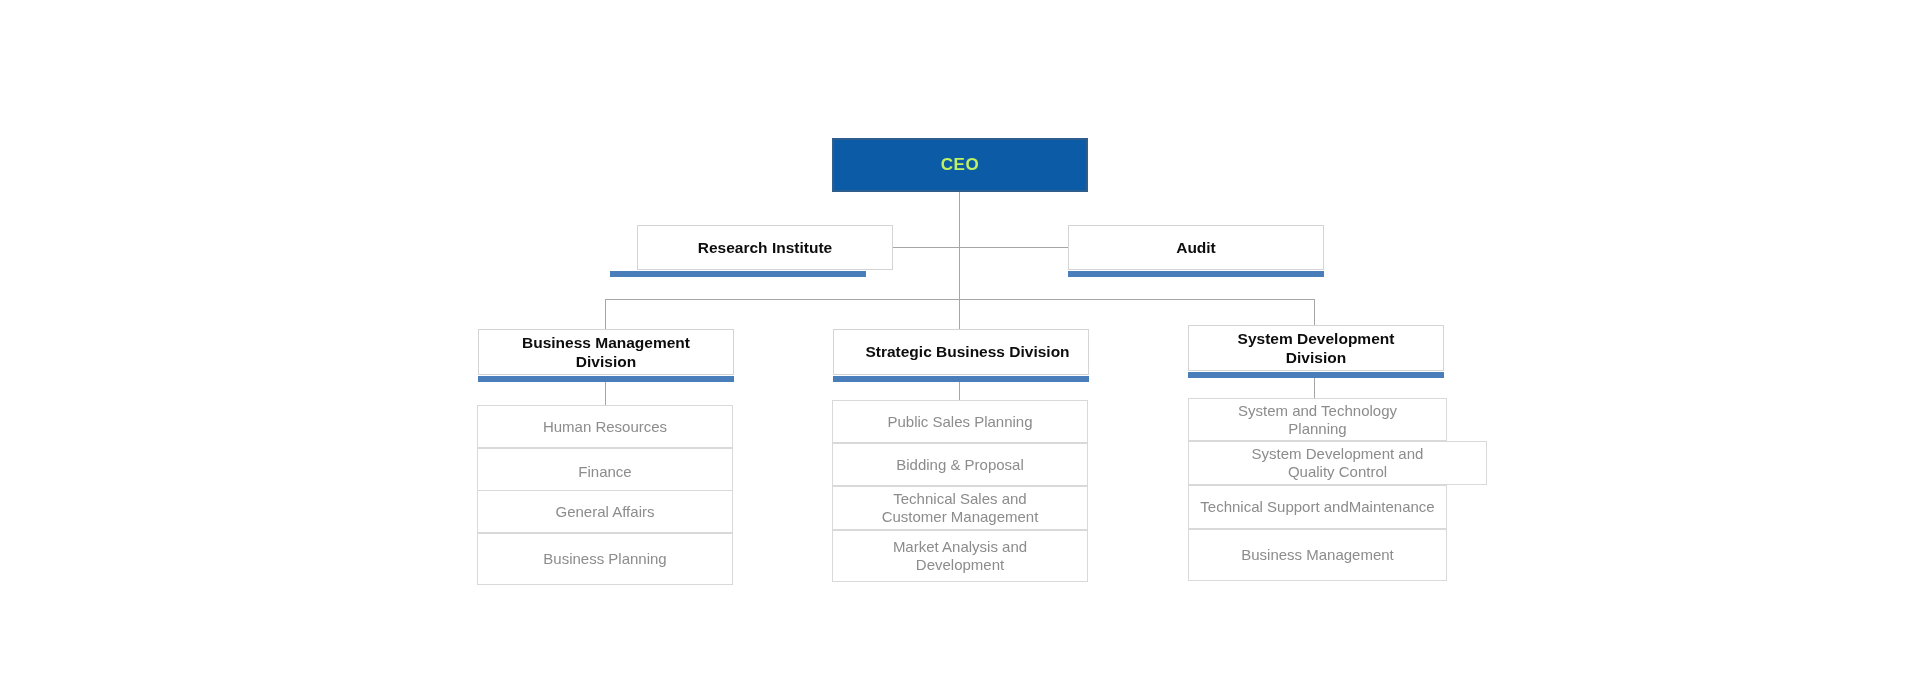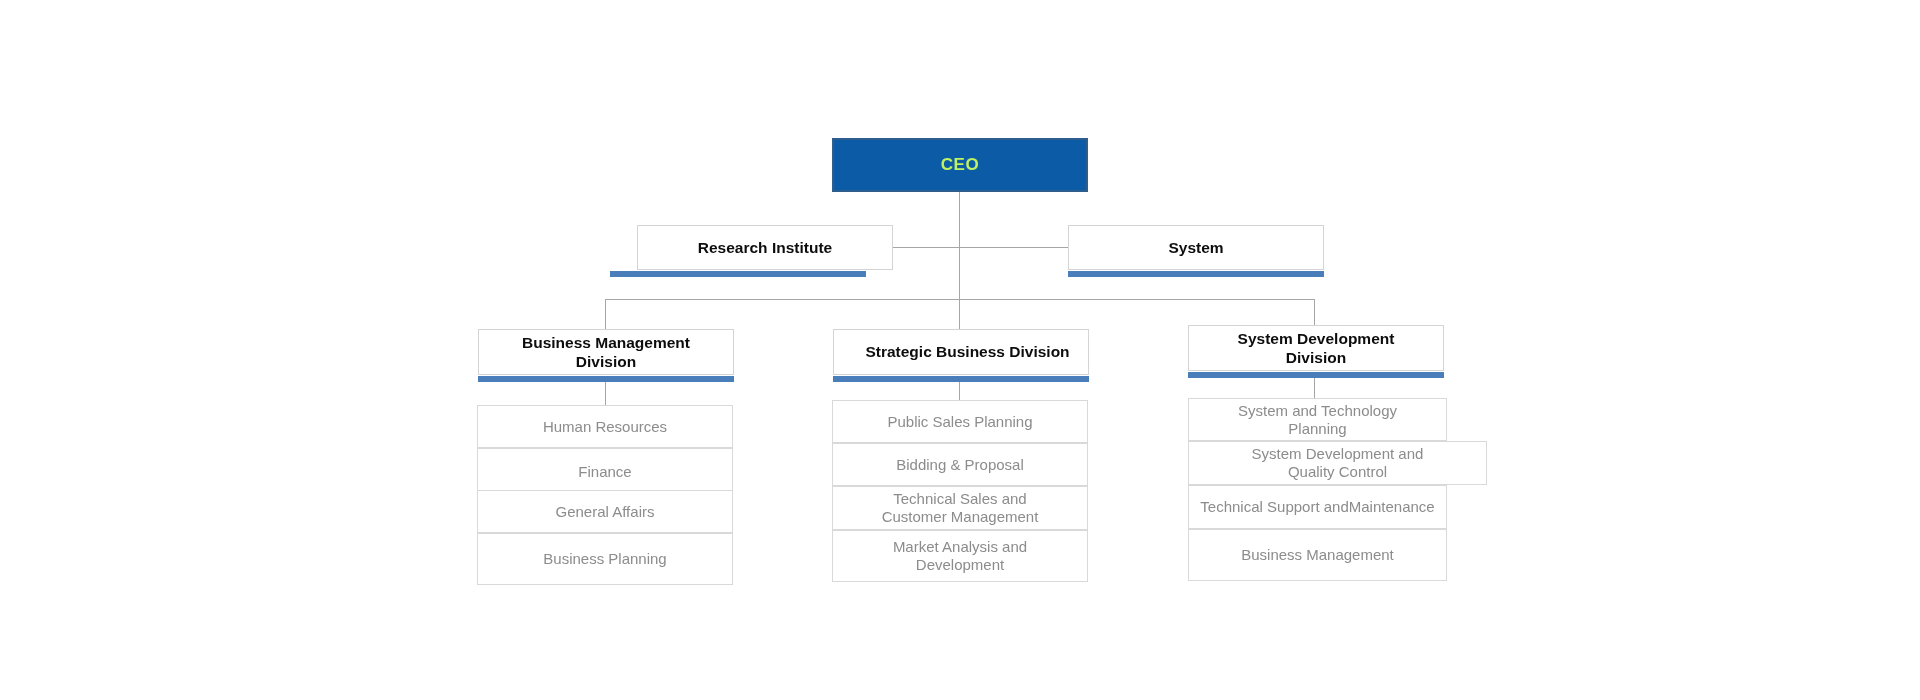--- a/index.html
+++ b/index.html
@@ -98,21 +98,21 @@
   <div class="node node-ceo" style="left:832px; top:138px; width:256px; height:54px;">
     <span>CEO</span>
   </div>
 
   <div class="node node-head" style="left:626px; top:225px; width:256px; height:45px;margin-left:11px;">
     <span>Research Institute</span>
   </div>
   <div class="accent-bar" style="left:610px; top:271px; width:256px;"></div>
 
   <div class="node node-head" style="left:1068px; top:225px; width:256px; height:45px;">
-    <span>System</span>
+    <span>Audit</span>
   </div>
   <div class="accent-bar" style="left:1068px; top:271px; width:256px;"></div>
 
   <div class="node node-head" style="left:478px; top:329px; width:256px; height:46px; flex-direction:column;">
     <span>Business Management</span>
     <span>Division</span>
   </div>
   <div class="accent-bar" style="left:478px; top:376px; width:256px;"></div>
 
   <div class="node node-head" style="left:833px; top:329px; width:256px; height:46px; flex-direction:column;padding-left:19px;">

